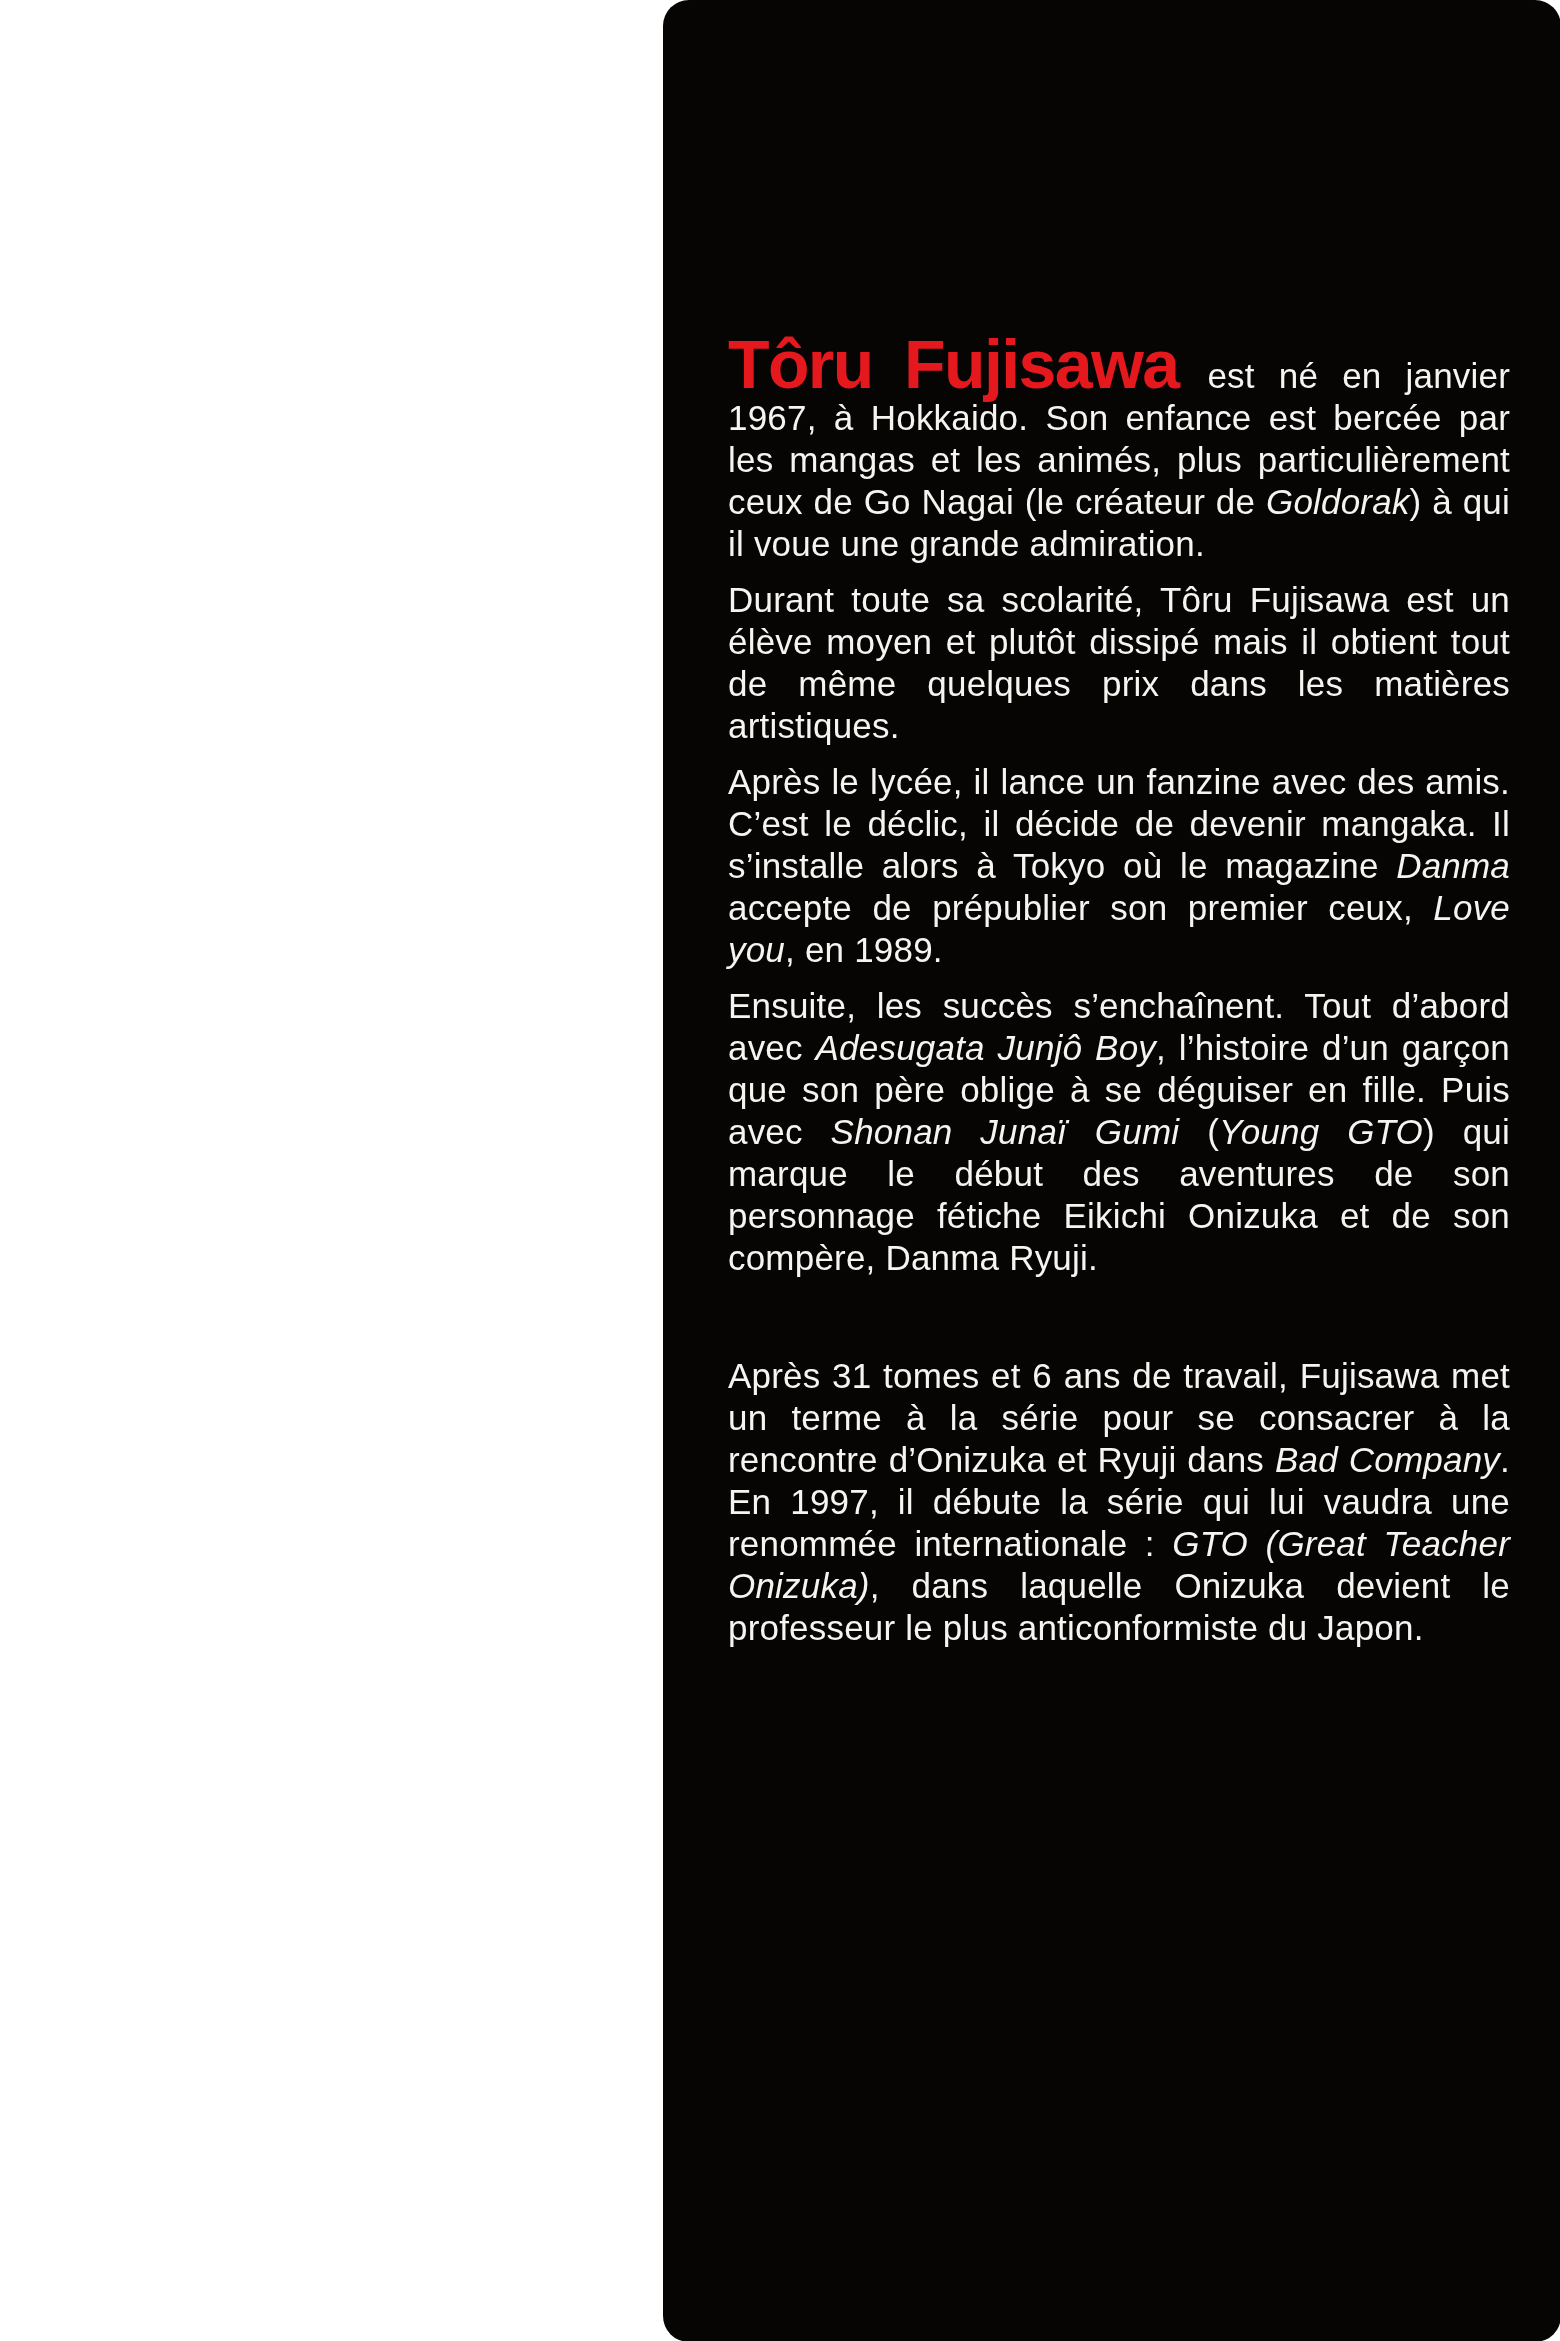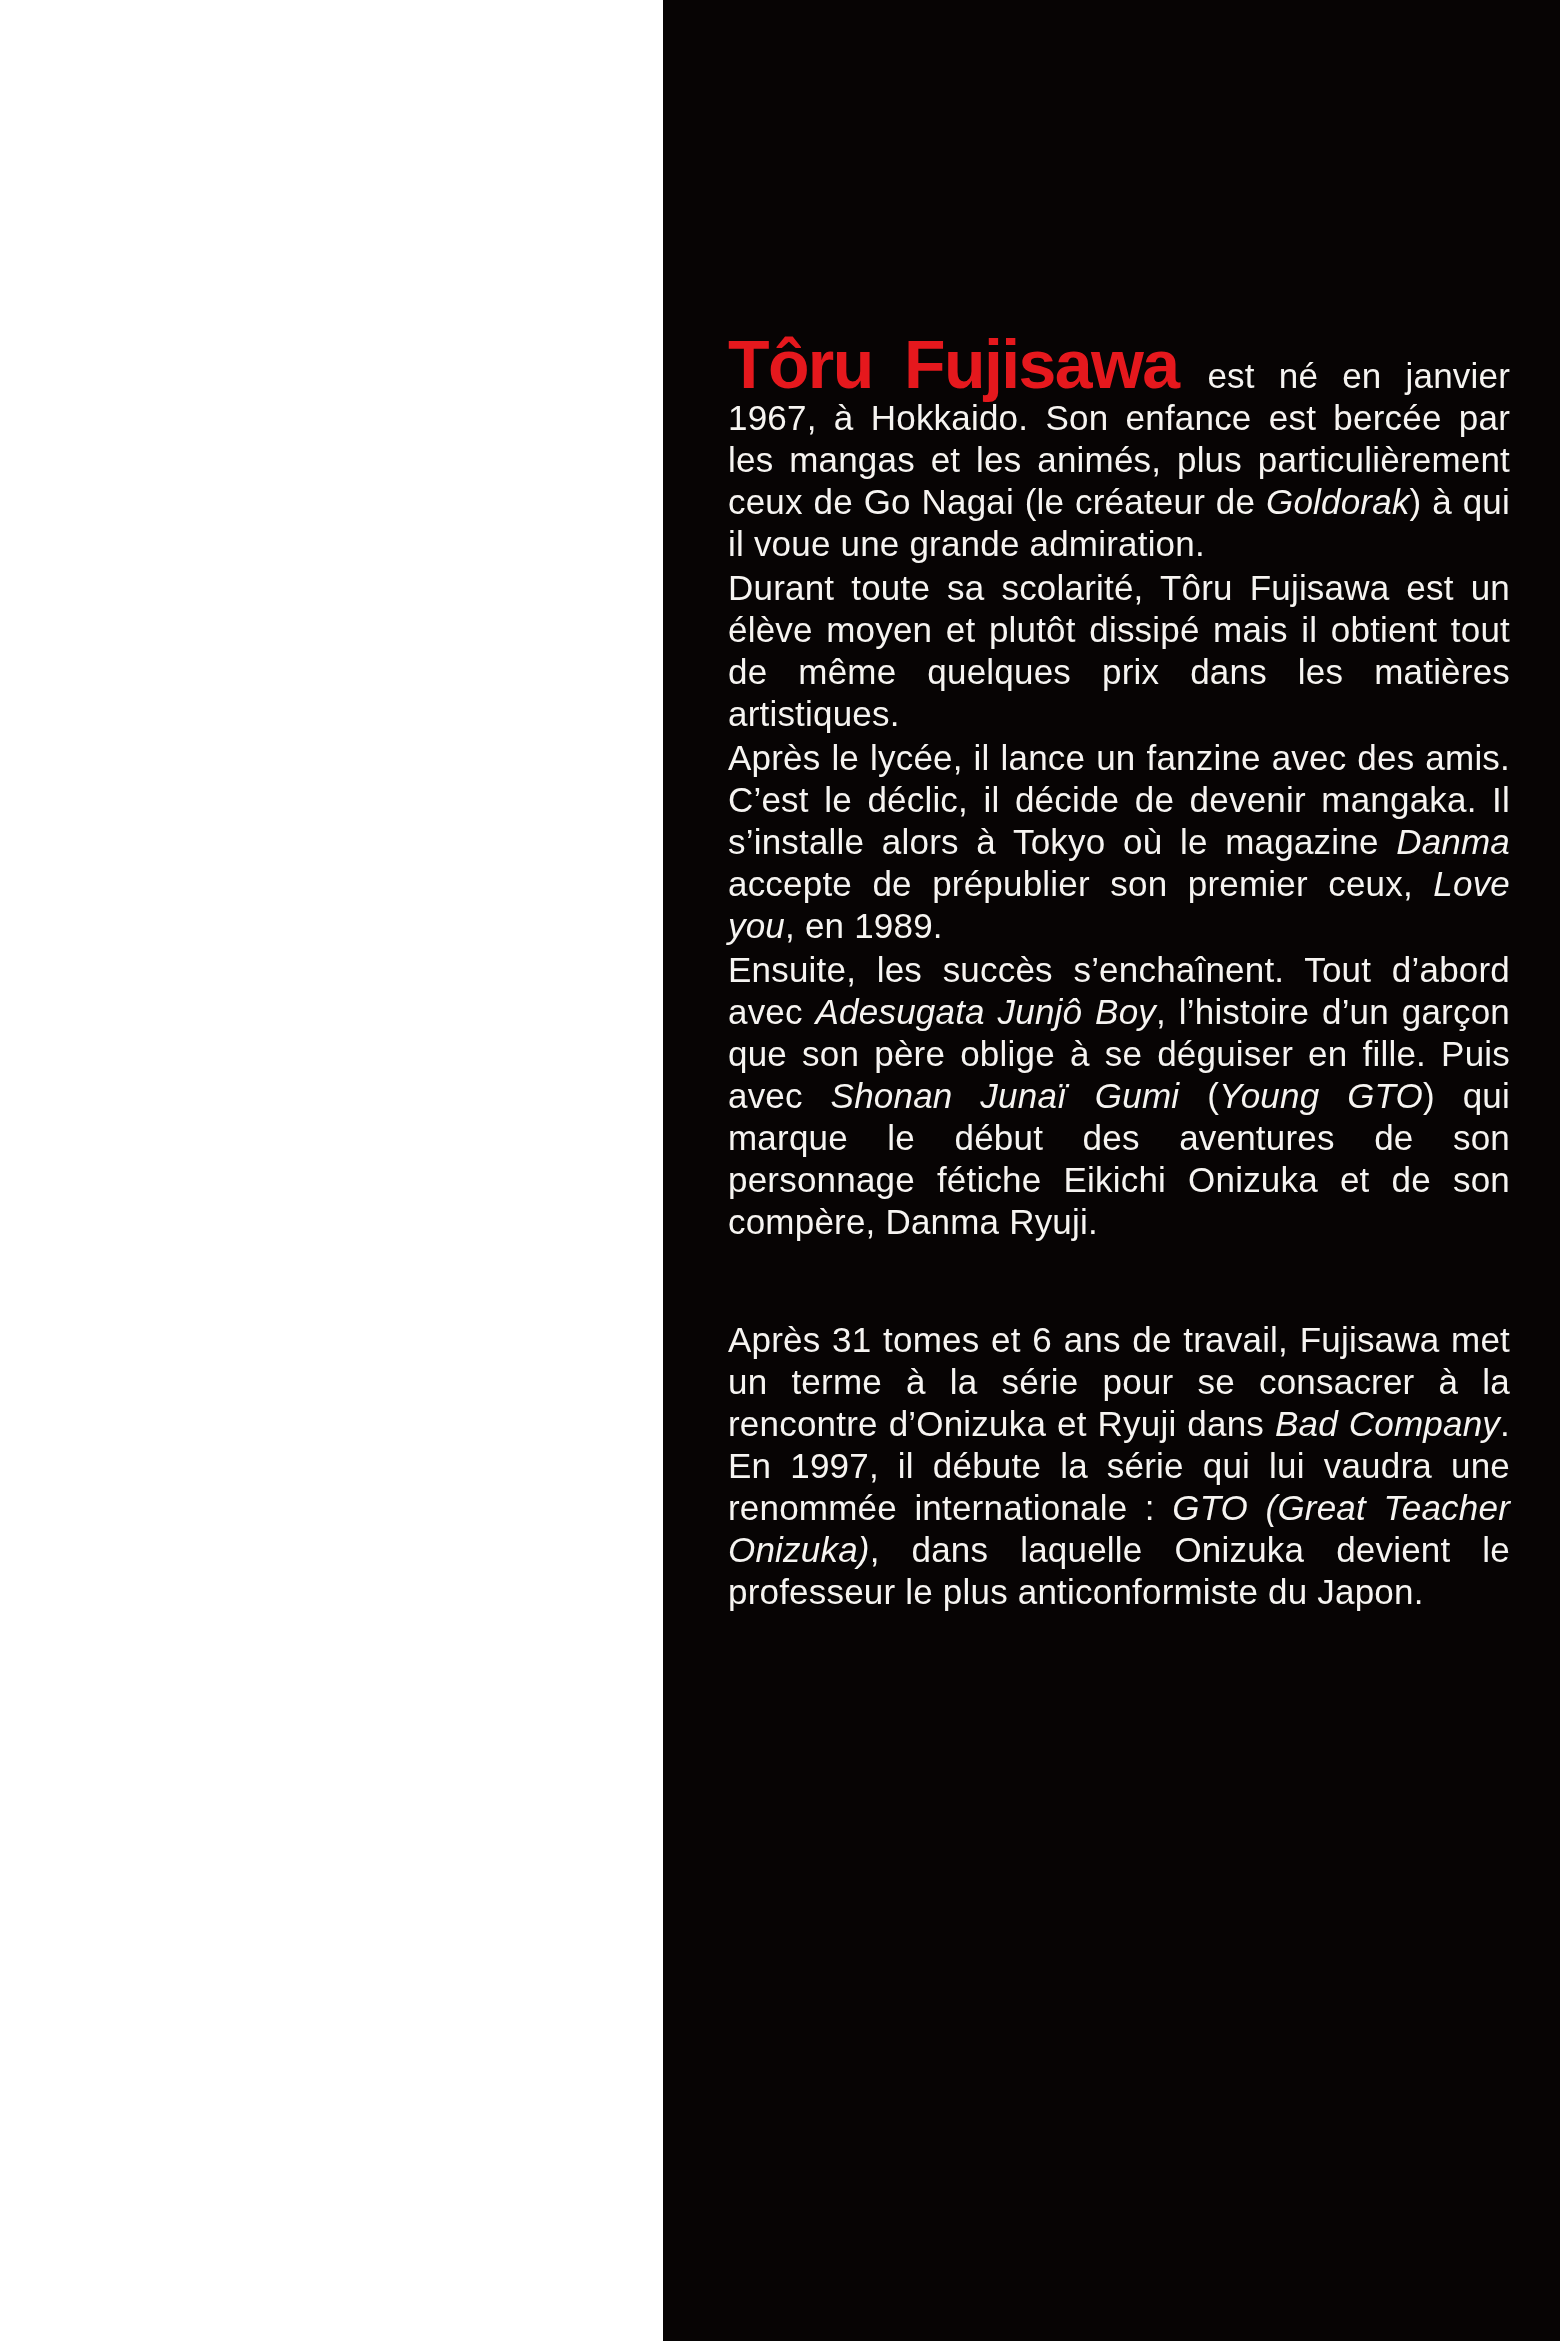--- a/index.html
+++ b/index.html
@@ -24,41 +24,42 @@
     top: 0;
     width: 663px;
     height: 100%;
   }
   .right-panel {
     position: absolute;
     left: 663px;
     top: 0;
     right: 0;
     height: 100%;
+    border-radius: 26px;
   }
   .bio {
     position: absolute;
     left: 65px;
     top: 340px;
     width: 782px;
     text-align: justify;
     text-justify: inter-word;
     hyphens: auto;
     -webkit-hyphens: auto;
   }
   .bio p {
     margin: 0;
     padding: 0;
     font-size: 35px;
     line-height: 42px;
     font-weight: 400;
     letter-spacing: 0.2px;
   }
   .bio p + p {
-    margin-top: 2px;
+    margin-top: 14px;
   }
   .bio p.gap-before {
     margin-top: 76px;
   }
   .seg-title {
     font-weight: bold;
     font-size: 68px;
     line-height: 49px;
     letter-spacing: -1.6px;
     padding-right: 4.9px;

